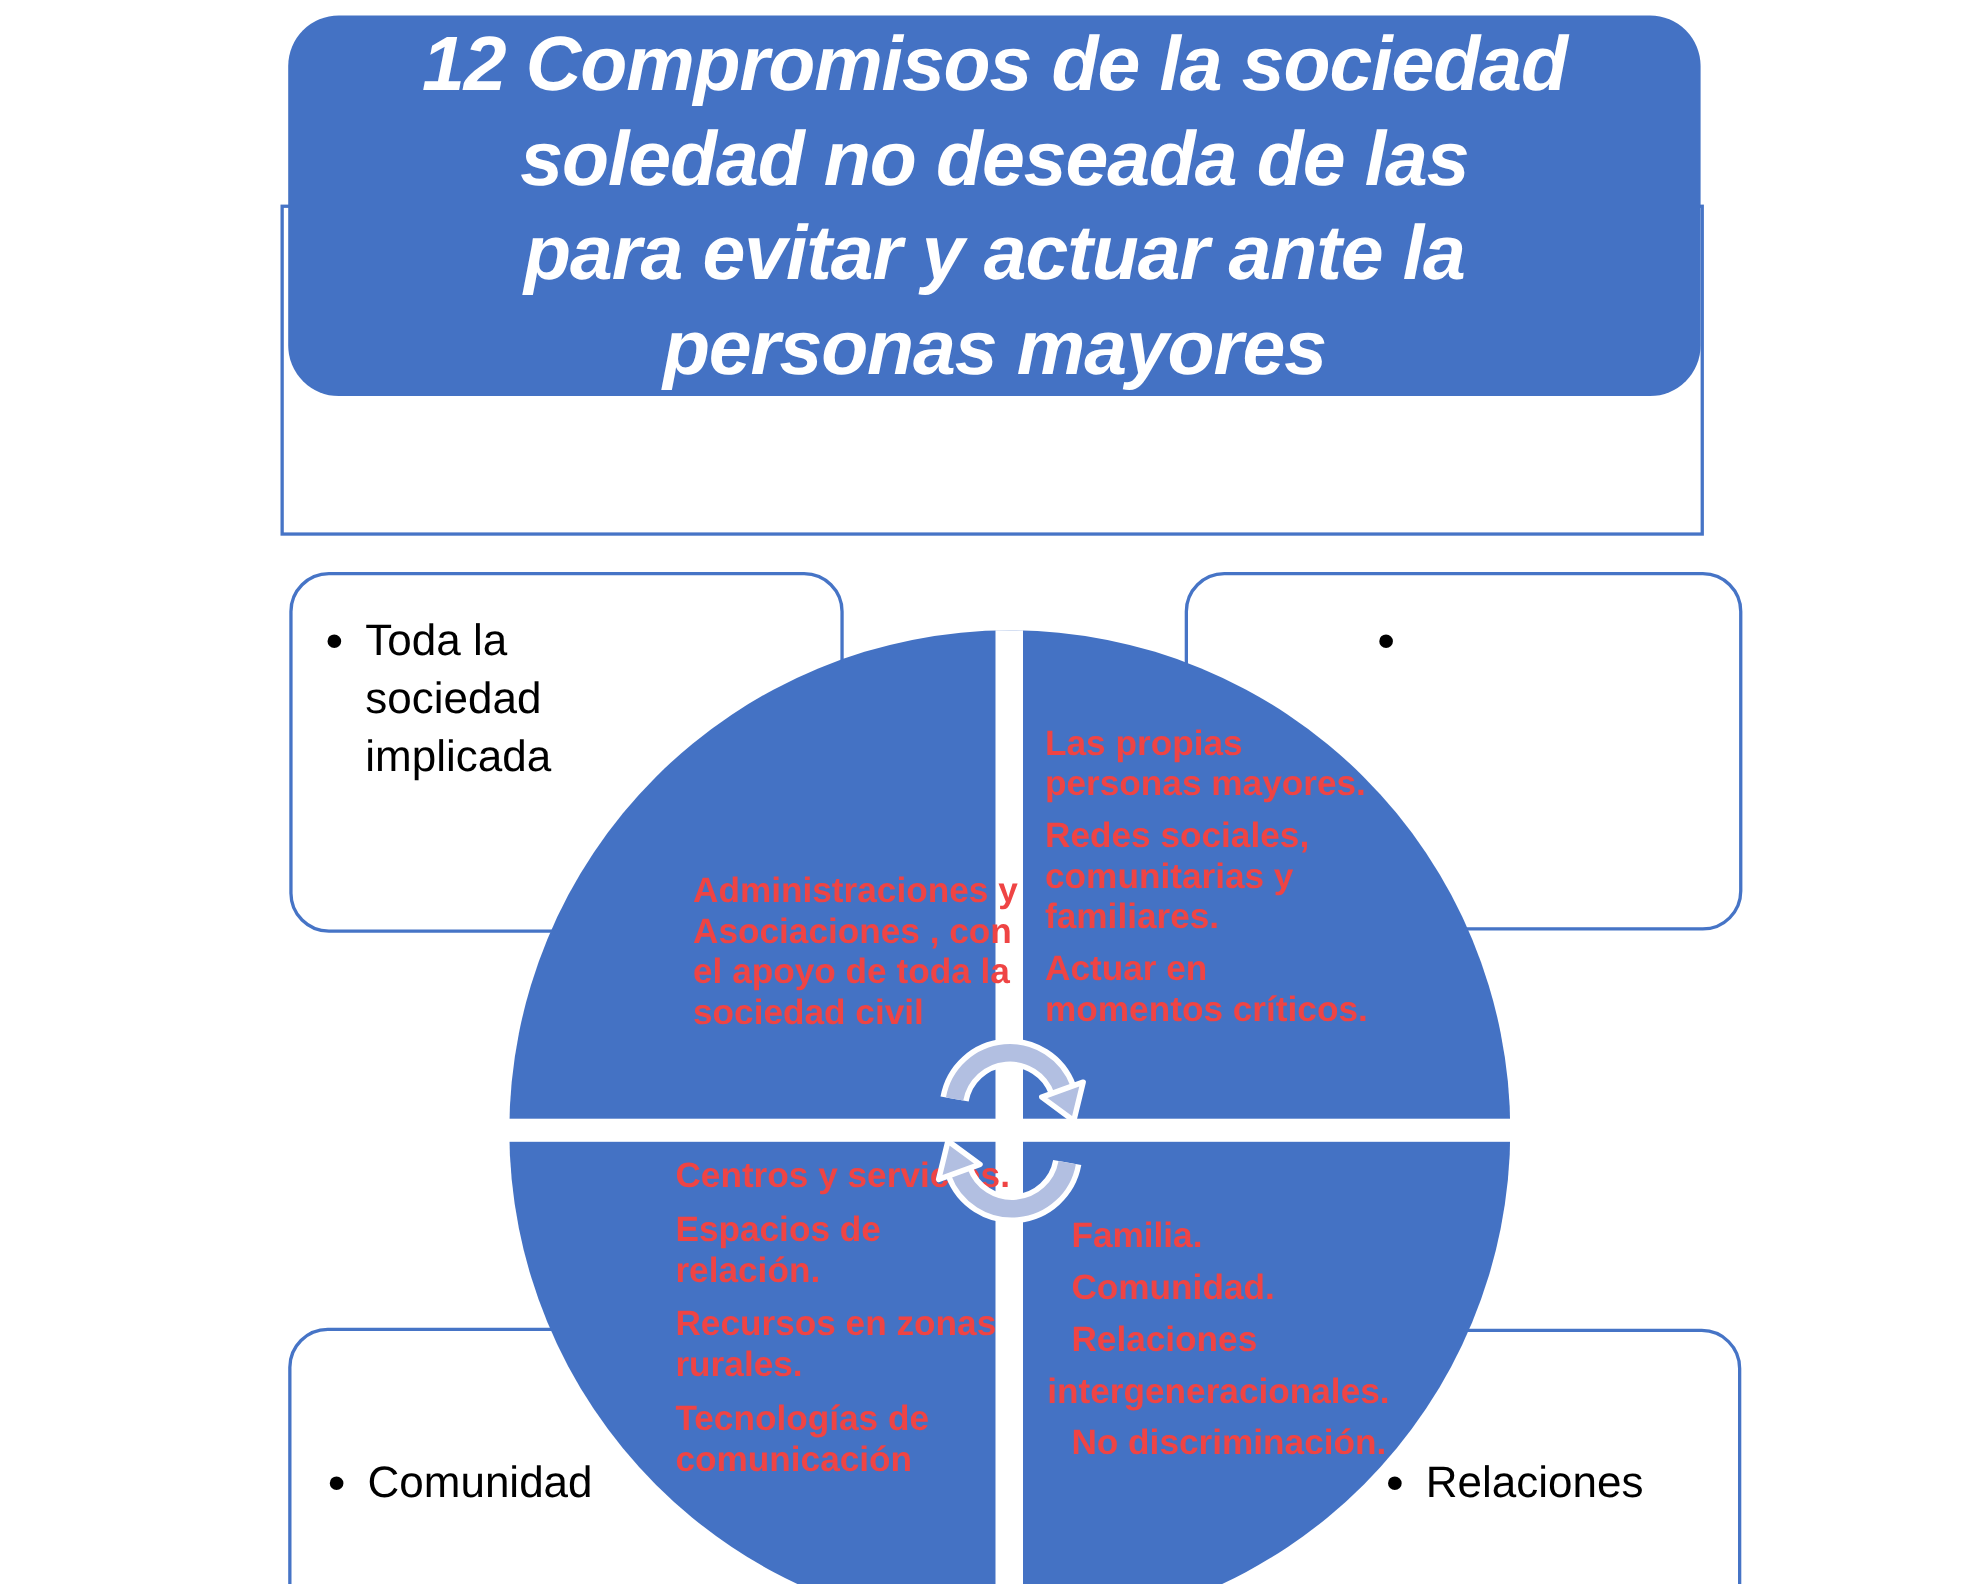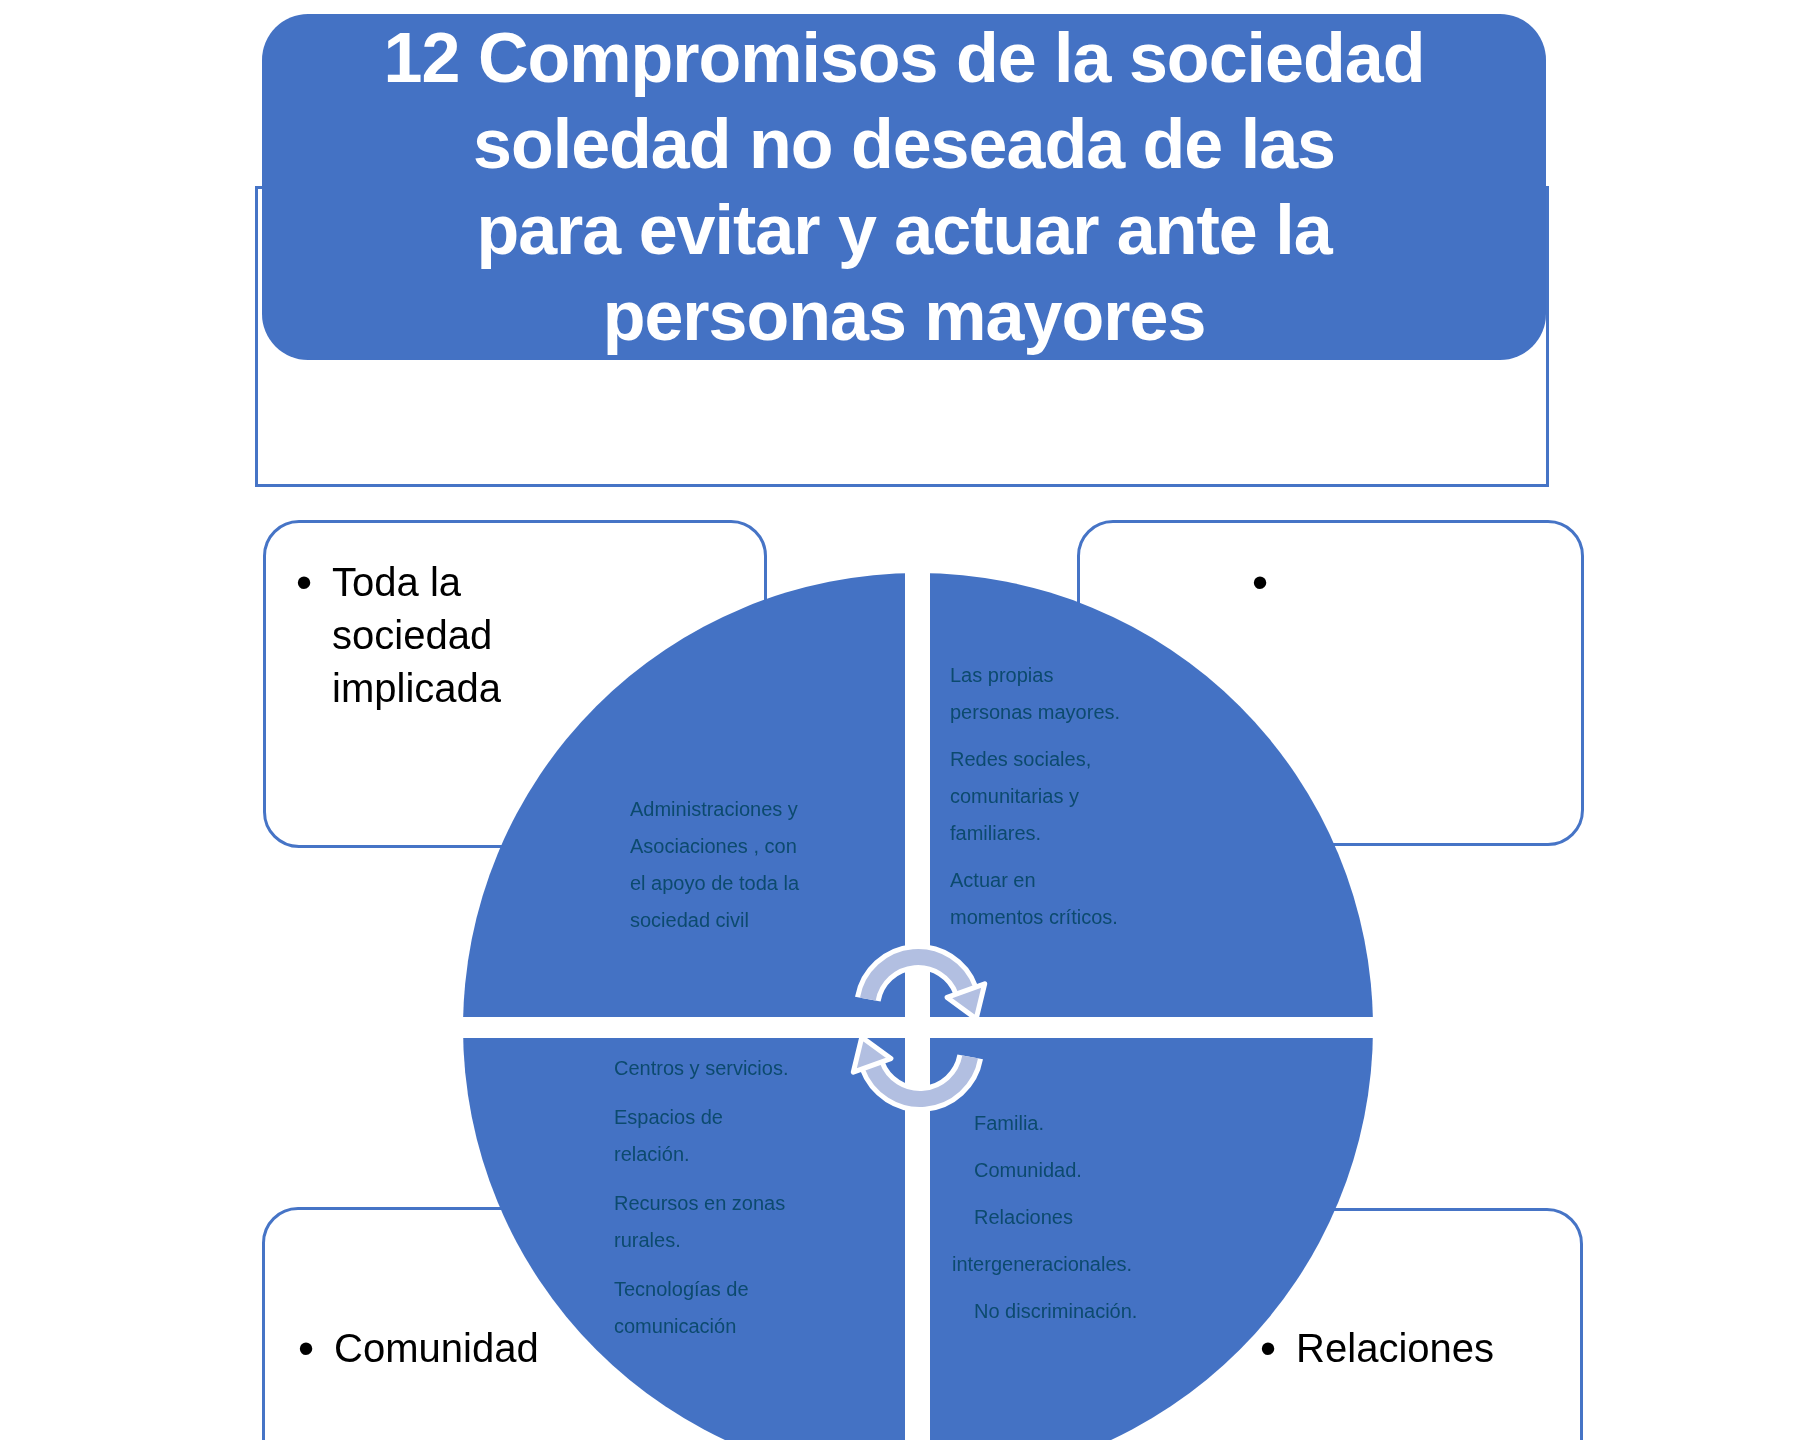--- a/index.html
+++ b/index.html
@@ -11,21 +11,21 @@
   .outer-frame{
     position:absolute;left:255px;top:186px;width:1288px;height:295px;
     border:3px solid #4674C6;background:transparent;
   }
   
   .title-box{
     position:absolute;left:262px;top:14px;width:1284px;height:346px;
     background:#4472C4;border-radius:46px;
     display:flex;flex-direction:column;justify-content:center;
     text-align:center;color:#ffffff;font-weight:700;
-    font-size:70px;line-height:86px;letter-spacing:-1px;
+    font-size:70px;line-height:86px;letter-spacing:-1px;font-style:italic;
   }
   
   .corner-box{
     position:absolute;background:#ffffff;border:3px solid #4674C6;border-radius:36px;
   }
   #box-tl{left:263px;top:520px;width:498px;height:322px;}
   #box-tr{left:1077px;top:520px;width:501px;height:320px;}
   #box-bl{left:262px;top:1207px;width:499px;height:273px;}
   #box-br{left:1077px;top:1208px;width:500px;height:272px;}
   
@@ -47,22 +47,22 @@
   .gap-v{
     position:absolute;left:905px;top:573px;width:25px;height:910px;
     background:#ffffff;z-index:3;
   }
   .gap-h{
     position:absolute;left:458px;top:1017px;width:922px;height:21px;
     background:#ffffff;z-index:3;
   }
   
   .q-text{
-    position:absolute;color:#0c4a6e;font-weight:400;
-    font-size:20px;line-height:37px;z-index:4;
+    position:absolute;color:#ef4444;font-weight:700;
+    font-size:32px;line-height:37px;z-index:4;
   }
   #q-tl{left:620px;top:791px;margin-left:10px;}
   #q-tr{left:950px;top:657px;}
   #q-bl{left:614px;top:1050px;}
   #q-br{left:952px;top:1100px;line-height:47px;}
   #q-tr .pgap{margin-top:10px;}
   #q-bl .pgap{margin-top:12px;}
   #q-br .ind{padding-left:22px;}
   
   #cycle-arrows{position:absolute;left:830px;top:930px;z-index:6;}

